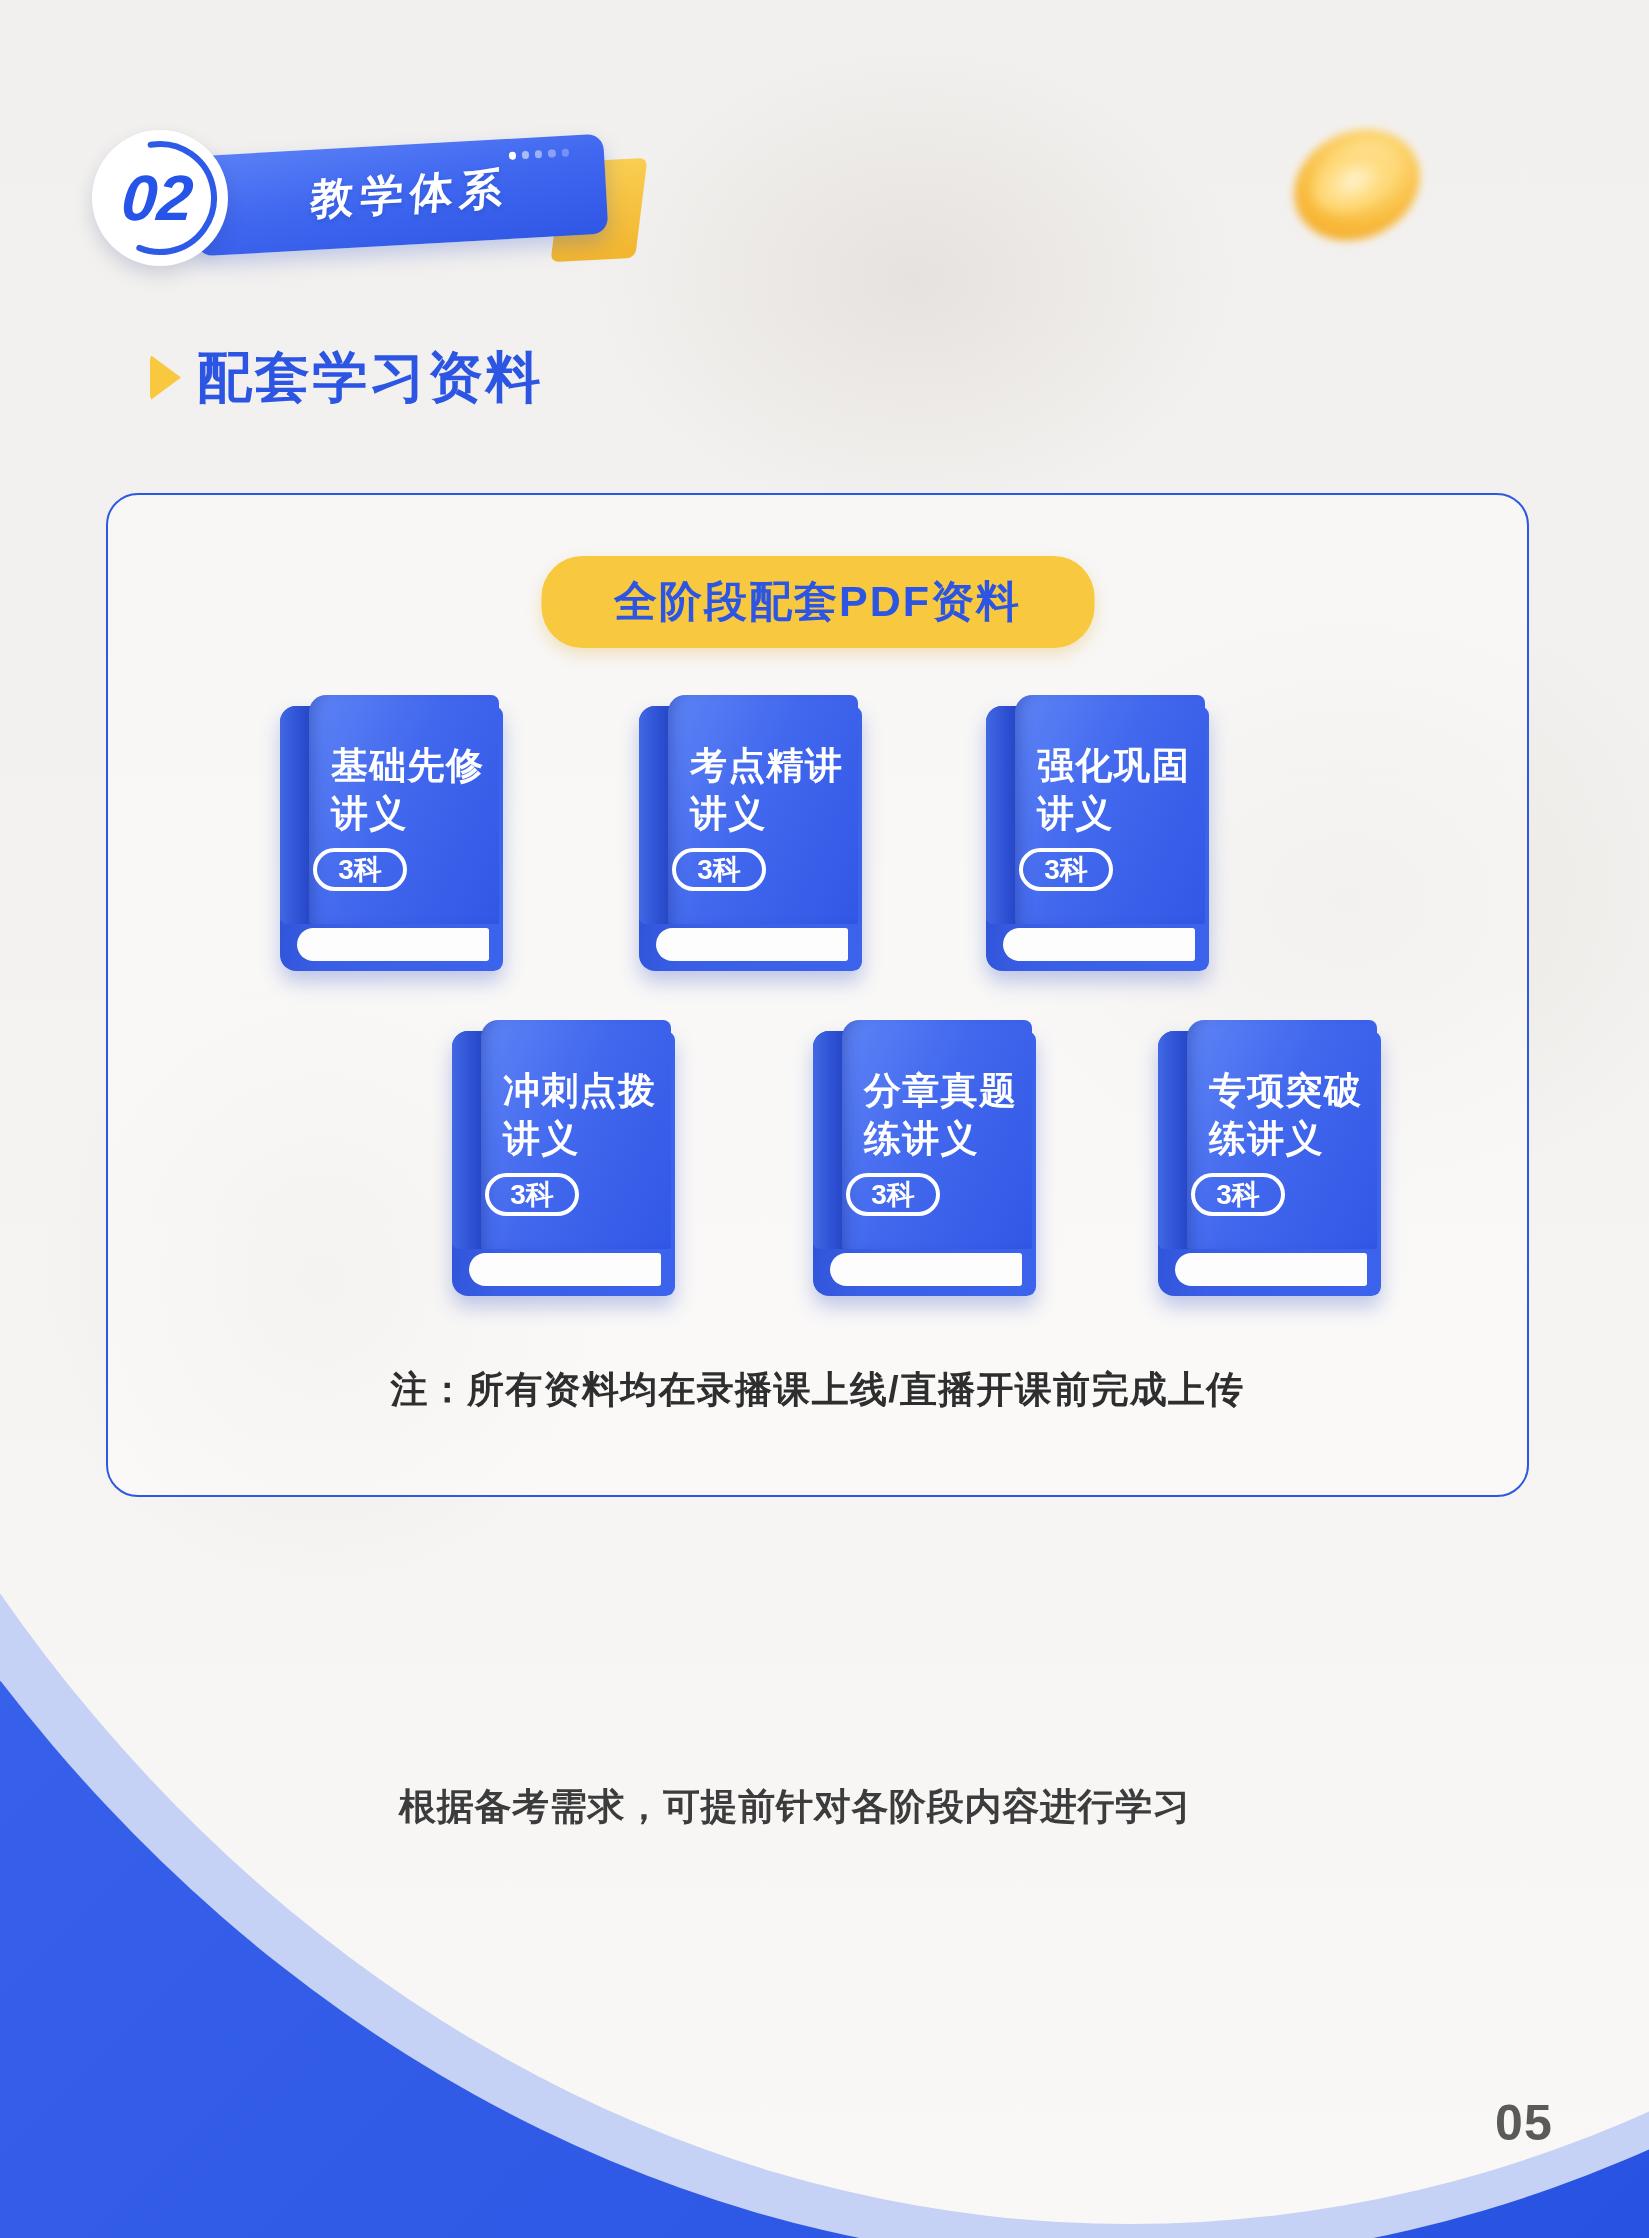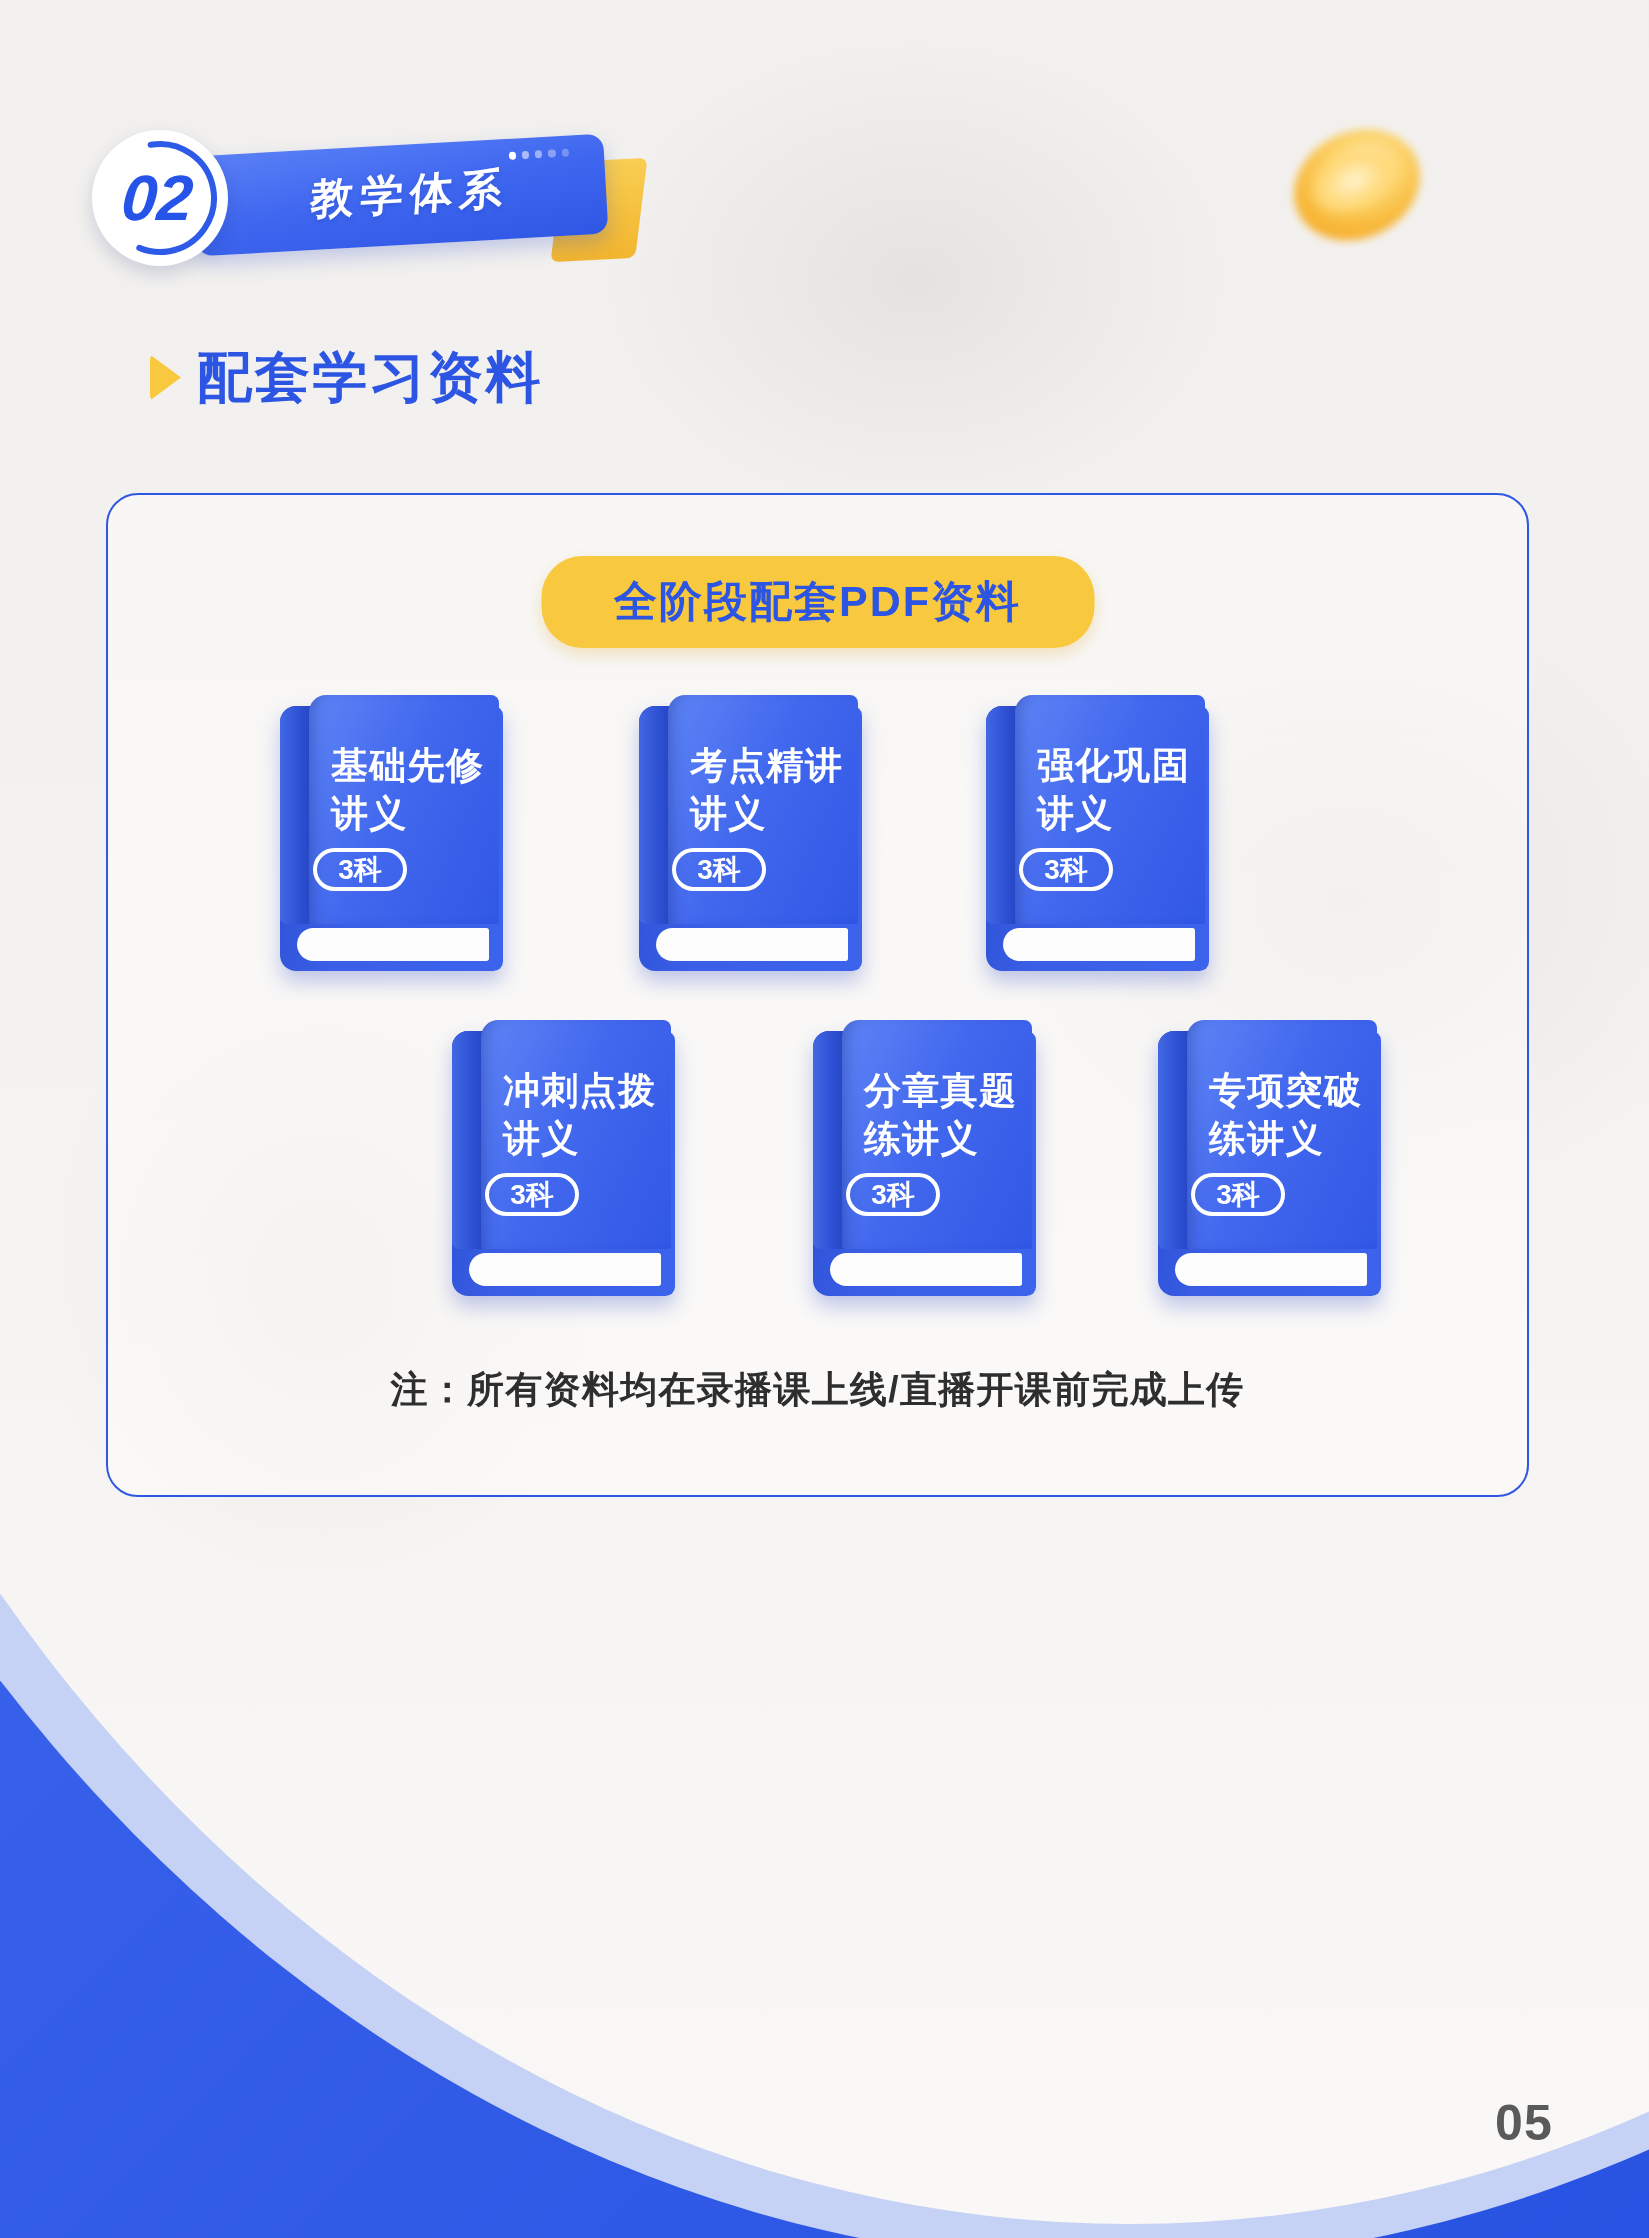--- a/index.html
+++ b/index.html
@@ -266,18 +266,19 @@
         <span>练讲义</span>
       </div>
       <div class="book-badge">3科</div>
     </div>
 
     <div class="card-note">注：所有资料均在录播课上线/直播开课前完成上传</div>
   </div>
 
 
   <div class="gift-text">
+    <div class="gl">根据备考需求，可提前针对各阶段内容进行学习</div>
   </div>
 
   <div class="page-num">05</div>
 
 </div>
 
 
 </body></html>

